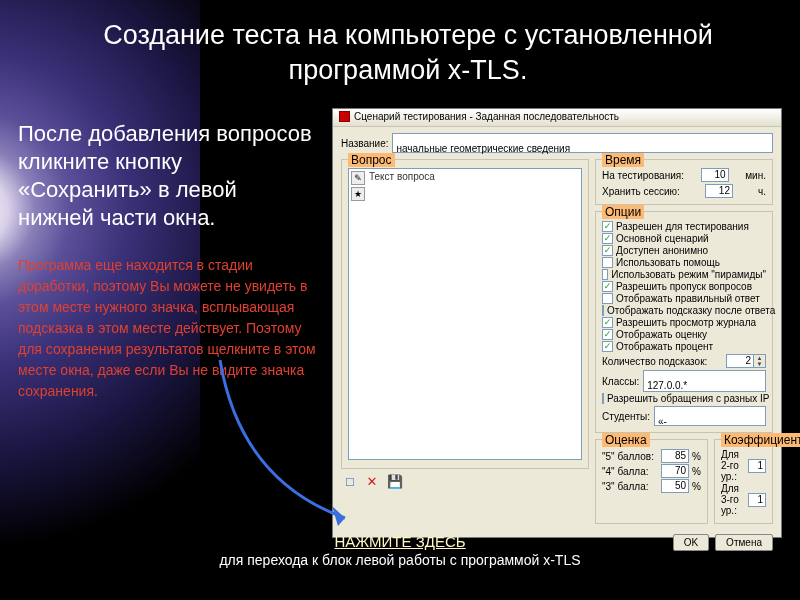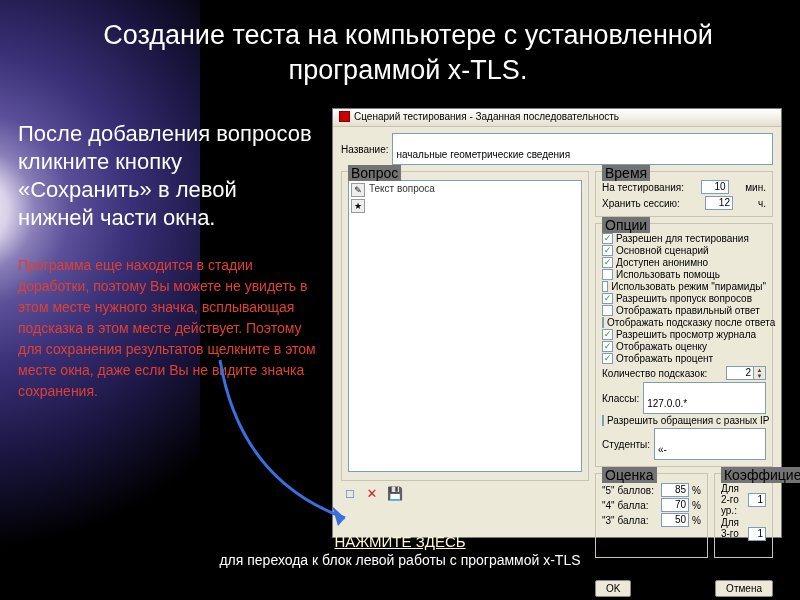--- a/index.html
+++ b/index.html
@@ -99,37 +99,37 @@
     height: calc(100% - 18px);
   }
   .row-name {
     display: flex; align-items: center; gap: 4px;
     margin-bottom: 6px;
   }
   .field {
     background: #fff;
     border: 1px solid #7f9db9;
     height: 16px;
-    padding: 15px 3px;
+    padding: 9px 3px;
     font-size: 10px;
   }
   .panel-row {
     display: flex; gap: 6px;
   }
   .fieldset {
     border: 1px solid #c8c4b4;
     position: relative;
     padding: 8px 6px 6px 6px;
   }
   .fieldset .legend {
     position: absolute;
     top: -7px; left: 6px;
-    background: #737373;
+    background: #fdba74;
     padding: 0 3px;
-    font-size: 14px;
+    font-size: 12px;
   }
   .left-col { flex: 1; min-width: 0; }
   .right-col { width: 178px; display:flex; flex-direction:column; gap:6px;}
   .question-area {
     background: #fff;
     border: 1px solid #7f9db9;
     height: 292px;
     width: 100%;
     display: flex;
   }
@@ -187,23 +187,23 @@
   .spin-btns div{flex:1;font-size:6px;text-align:center;line-height:6px;color:#444;}
   .btn {
     background: #ece9d8;
     border: 1px solid #888;
     border-radius: 2px;
     padding: 2px 10px;
     font-size: 10px;
     cursor: pointer;
   }
   .btn-row {
-    display: flex; 
-    justify-content: space-between;
-    margin-top: 16px;
+    display: flex; gap: 6px;
+    justify-content: flex-end;
+    margin-top: 4px;
   }
   .bottom-icons {
     display:flex; gap:8px;
     margin-top:6px;
     padding-left:2px;
     align-items:center;
   }
   .bico {
     width:14px; height:14px;
     font-size:13px;

